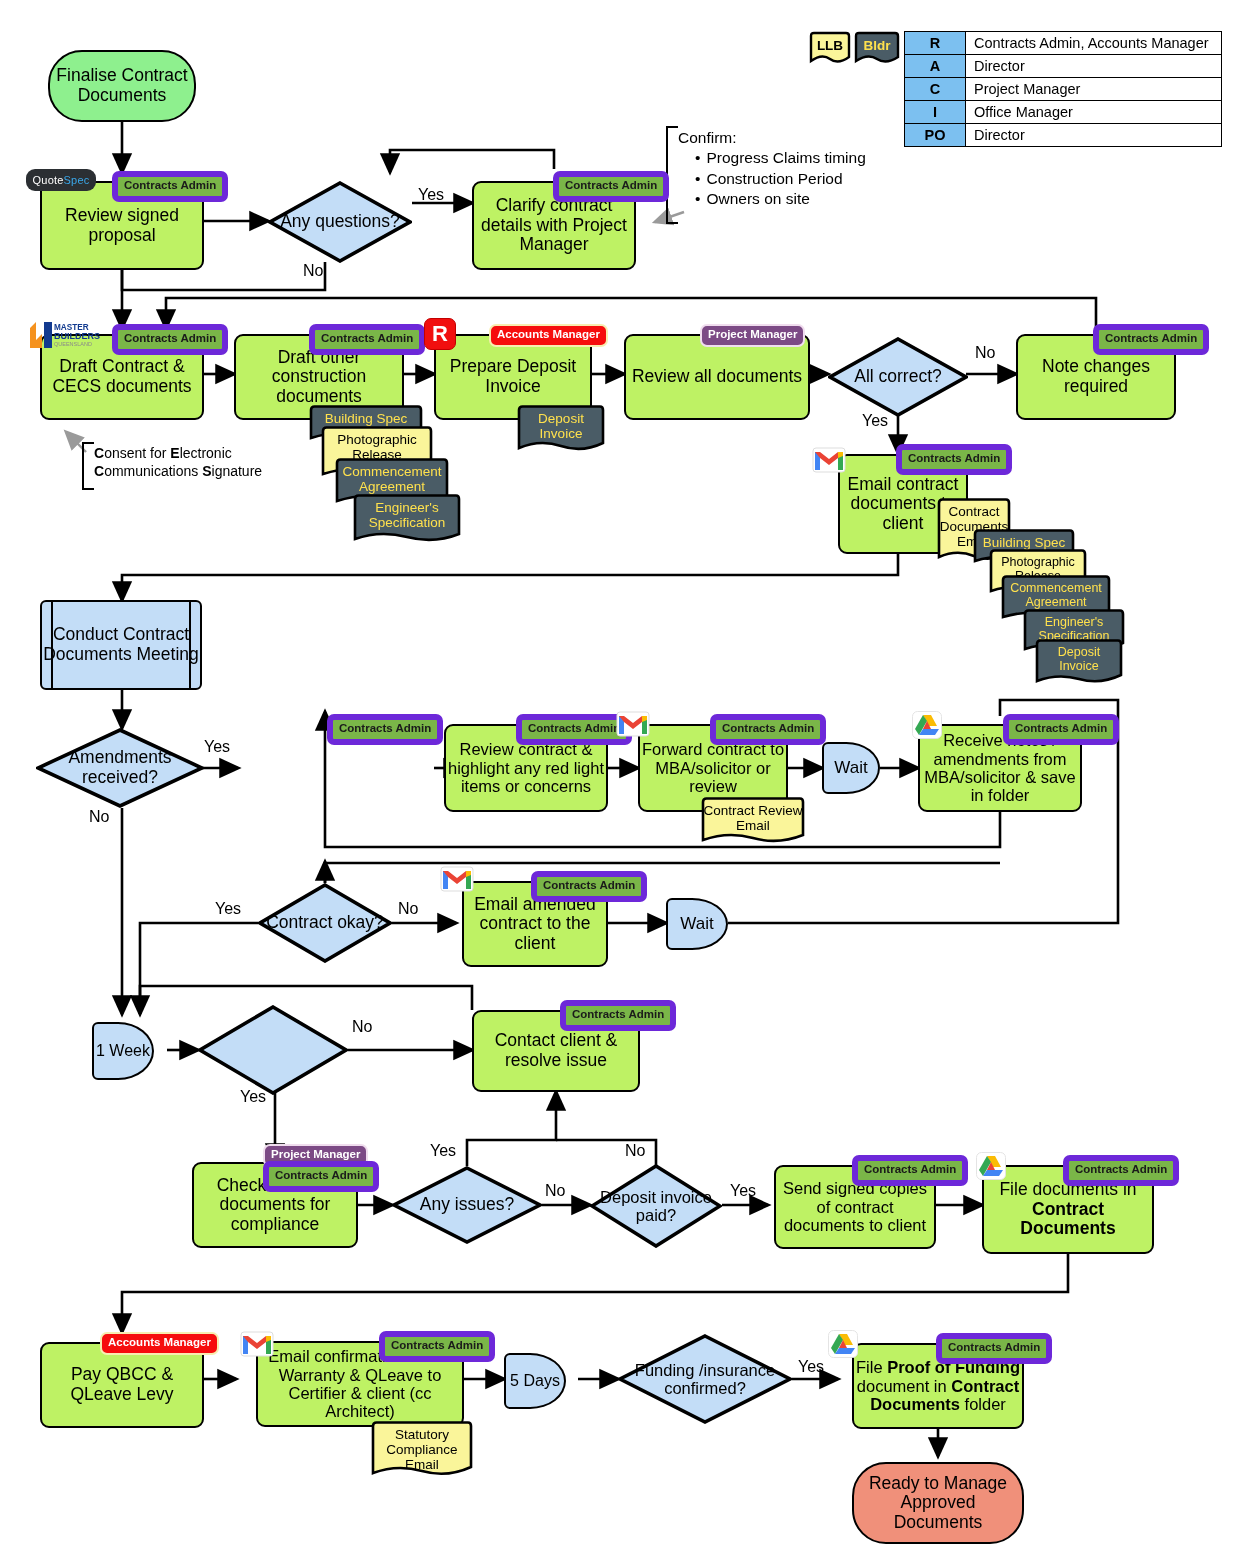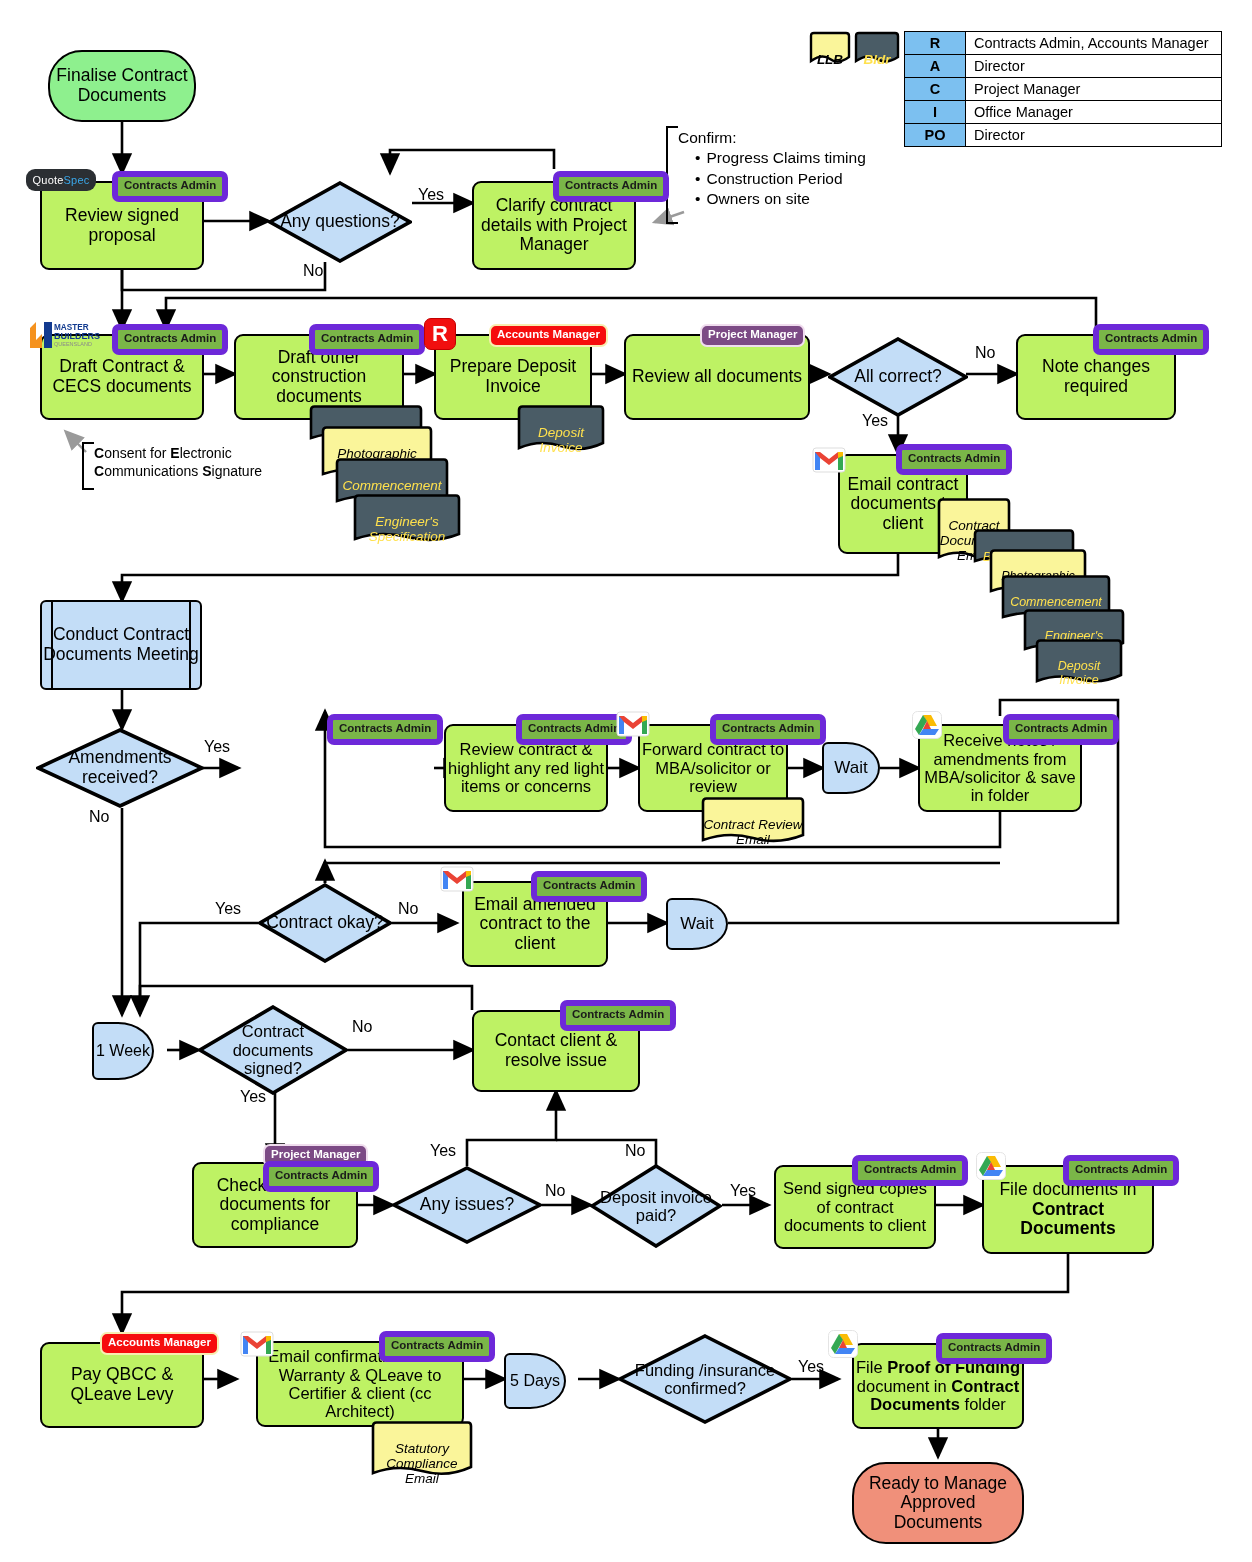--- a/index.html
+++ b/index.html
@@ -26,21 +26,21 @@
 
   
   .tag{position:absolute;z-index:8;font-size:11.5px;line-height:1;padding:3px 6px 4px 6px;border-radius:7px;
        white-space:nowrap;font-weight:600;}
   .tag-ca{background:#7ab648;color:#1a1a1a;border:6px solid #6d28d9;}
   .tag-am{background:#f60d0d;color:#ffffff;border:2px solid #f7edb0;}
   .tag-pm{background:#7c4a85;color:#ffffff;border:2px solid #f0ddee;}
 
   
   .doc{position:absolute;z-index:6;box-sizing:border-box;display:flex;align-items:flex-start;justify-content:center;
-       text-align:center;font-size:13.5px;line-height:1.1;padding-top:19px;font-style:italic;}
+       text-align:center;font-size:13.5px;line-height:1.1;padding-top:5px;}
   .doc .docsvg{position:absolute;left:0;top:0;width:100%;height:100%;z-index:1;}
   .doc .doctxt{position:relative;z-index:2;padding:3px 3px 0 3px;}
   .doc-dark .doctxt{color:#ffe14d;}
   .doc-light .doctxt{color:#000000;}
 
   
   .callout{position:absolute;font-size:15.5px;line-height:1.32;color:#000;z-index:7;}
   .callout ul{margin:0;padding-left:17px;list-style:none;}
   .callout li:before{content:"\2022";margin-right:6px;}
 
@@ -424,21 +424,20 @@
   <div class="node proc" style="left:462px;top:881px;width:146px;height:86px;">Email amended contract to the client</div>
 
   <div class="node wait" style="left:666px;top:898px;width:62px;height:52px;">Wait</div>
 
   <div class="node wait" style="left:92px;top:1022px;width:62px;height:58px;font-size:16px;">1 Week</div>
 
   <div class="node dec" style="left:198px;top:1005px;width:150px;height:90px;font-size:16.5px;">
     <svg class="diamond" viewBox="0 0 150 90" preserveAspectRatio="none">
       <polygon points="75,2 148,45 75,88 2,45" fill="#c3ddf7" stroke="#000" stroke-width="3.6" vector-effect="non-scaling-stroke"></polygon>
     </svg>
-    <span class="dectxt">Contract documents signed?</span>
   </div>
   <div class="elabel" style="left:352px;top:1018px;">No</div>
   <div class="elabel" style="left:240px;top:1088px;">Yes</div>
 
   <div class="tag tag-ca" style="left:560px;top:1000px;">Contracts Admin</div>
   <div class="node proc" style="left:472px;top:1010px;width:168px;height:82px;">Contact client &amp; resolve issue</div>
 
   <div class="tag tag-pm" style="left:263px;top:1144px;">Project Manager</div>
   <div class="tag tag-ca" style="left:263px;top:1161px;">Contracts Admin</div>
   <div class="node proc" style="left:192px;top:1162px;width:166px;height:86px;">Check contract documents for compliance</div>

